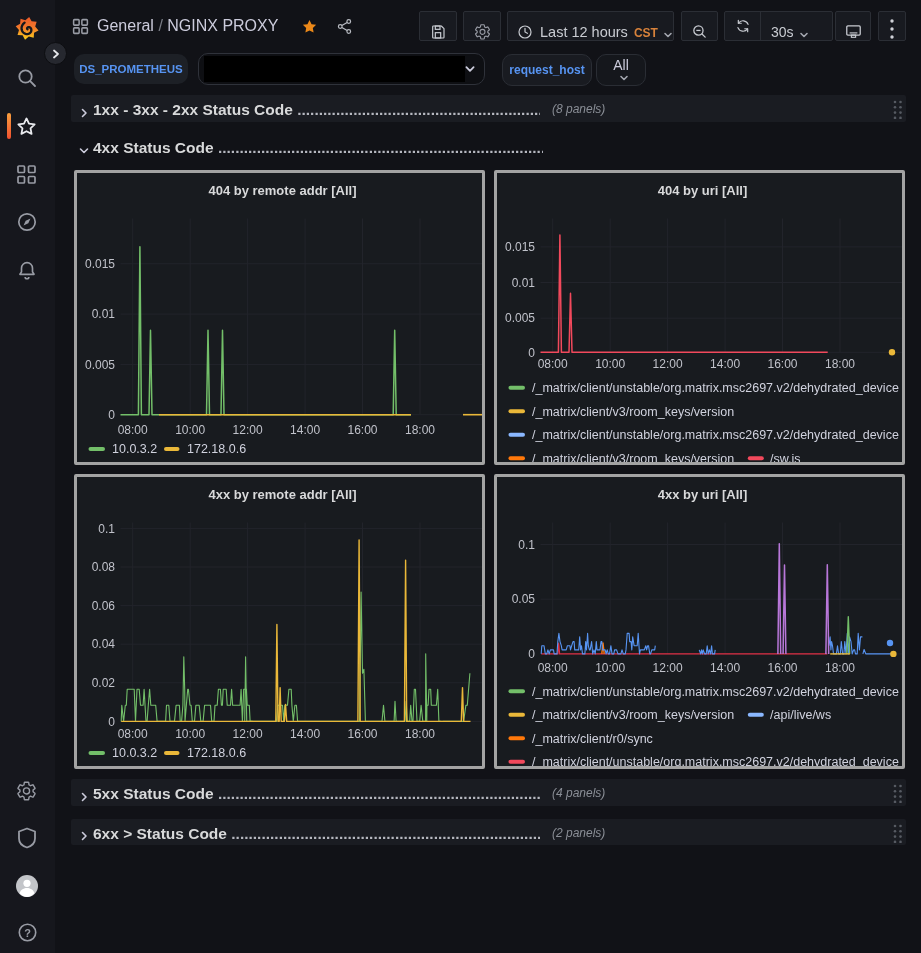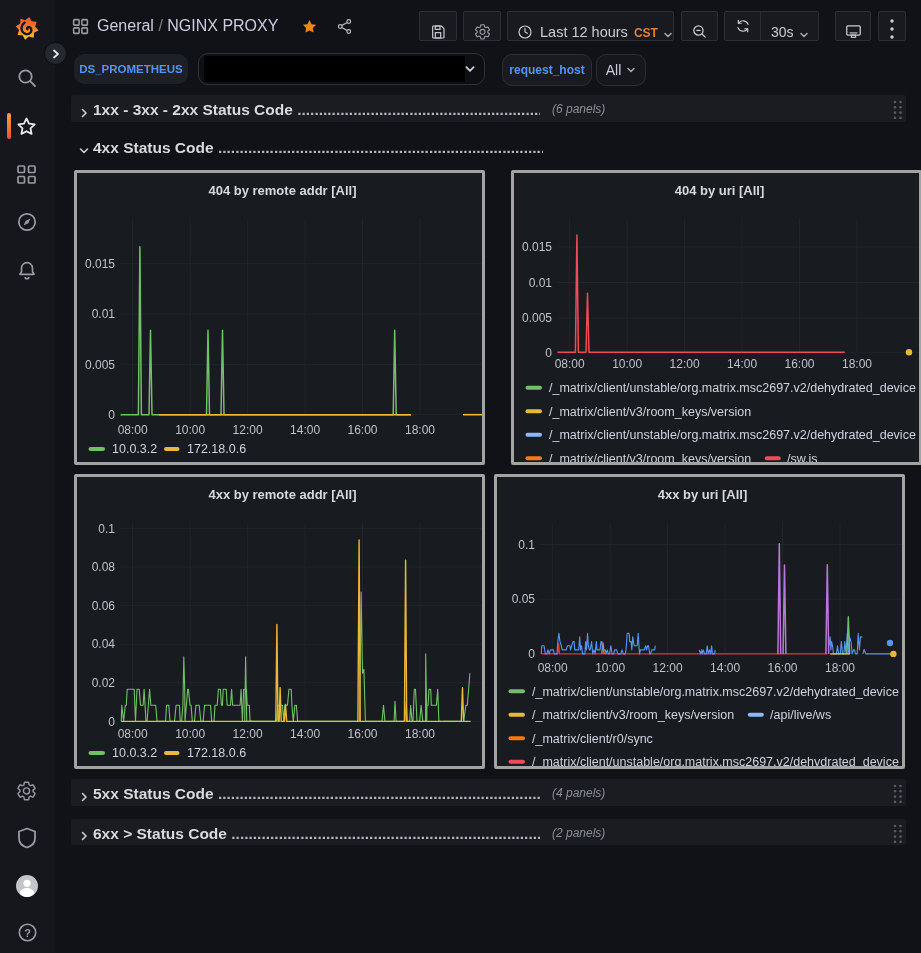--- a/index.html
+++ b/index.html
@@ -112,21 +112,21 @@
       <path d="M2 3.5 L5 6.5 L8 3.5" fill="none" stroke="#a3a6ae" stroke-width="1.6" stroke-linecap="round" stroke-linejoin="round"></path>
     </svg>
   </div>
 <div class="tb" style="left:681px;width:37px">
     <svg width="17" height="17" viewBox="0 0 24 24">
       <circle cx="10.5" cy="10.5" r="6.5" fill="none" stroke="#c7cad0" stroke-width="1.8"></circle>
       <line x1="7.5" y1="10.5" x2="13.5" y2="10.5" stroke="#c7cad0" stroke-width="1.8"></line>
       <line x1="15.5" y1="15.5" x2="20" y2="20" stroke="#c7cad0" stroke-width="1.8" stroke-linecap="round"></line>
     </svg>
   </div>
-<div class="tb" style="left:724px;width:95px;justify-content:flex-start">
+<div class="tb" style="left:724px;width:109px;justify-content:flex-start">
     <span style="width:36px;display:flex;justify-content:center;border-right:1px solid #2b2e35;height:100%;align-items:center">
       <svg width="16" height="16" viewBox="0 0 24 24">
         <path d="M19.6 9.5A8.1 8.1 0 0 0 5.3 7.7" fill="none" stroke="#c7cad0" stroke-width="1.8" stroke-linecap="round"></path>
         <path d="M5 3.5v4.4h4.4" fill="none" stroke="#c7cad0" stroke-width="1.8" stroke-linecap="round" stroke-linejoin="round"></path>
         <path d="M4.4 14.5a8.1 8.1 0 0 0 14.3 1.8" fill="none" stroke="#c7cad0" stroke-width="1.8" stroke-linecap="round"></path>
         <path d="M19 20.5v-4.4h-4.4" fill="none" stroke="#c7cad0" stroke-width="1.8" stroke-linecap="round" stroke-linejoin="round"></path>
       </svg>
     </span>
     <span style="font-size:14px;margin-left:10px;color:#c9ccd2">30s</span>
     <svg width="10" height="10" viewBox="0 0 10 10" style="margin-left:5px">
@@ -152,32 +152,32 @@
   </div>
 <div class="vbox" style="left:198px;top:52.5px;width:287px;height:32px;background:#0e0f13;border:1px solid #2f323a;justify-content:flex-end;padding-right:8px">
     <div class="abs" style="left:5px;top:2.5px;width:261px;height:26px;background:#000"></div>
     <svg width="12" height="12" viewBox="0 0 10 10">
       <path d="M2 3.5 L5 6.5 L8 3.5" fill="none" stroke="#ccccdc" stroke-width="1.5" stroke-linecap="round" stroke-linejoin="round"></path>
     </svg>
   </div>
 <div class="vbox" style="left:502px;top:54px;width:90px;height:32px;background:#191b21;border:1px solid #2a2d34;">
     <span style="font-size:12px;font-weight:bold;color:#5794f2">request_host</span>
   </div>
-<div class="vbox" style="left:596px;top:54px;width:50px;height:32px;background:#15171c;border:1px solid #2a2d34;">
+<div class="vbox" style="left:596px;top:54px;width:50px;height:32px;background:#15171c;border:1px solid #2a2d34;flex-direction:column;">
     <span style="font-size:14px;color:#ccccdc">All</span>
     <svg width="10" height="10" viewBox="0 0 10 10" style="margin-left:5px">
       <path d="M2 3.5 L5 6.5 L8 3.5" fill="none" stroke="#a3a6ae" stroke-width="1.6" stroke-linecap="round" stroke-linejoin="round"></path>
     </svg>
   </div>
 <div class="rowhdr" style="top:95px;height:27px"></div>
 <div class="abs" style="left:79px;top:103.5px"><svg width="10" height="10" viewBox="0 0 10 10">
       <path d="M3.5 1.5 L7 5 L3.5 8.5" fill="none" stroke="#ccccdc" stroke-width="1.6" stroke-linecap="round" stroke-linejoin="round"></path>
     </svg></div>
 <div class="rowtitle" style="left:93px;top:101px;width:447px">1xx - 3xx - 2xx Status Code <span style="color:#b6b8c0">........................................................................................................................</span></div>
-<div class="pcount" style="left:552px;top:102px">(6 panels)</div>
+<div class="pcount" style="left:552px;top:102px">(8 panels)</div>
 <div class="abs" style="left:893px;top:100px"><svg width="10" height="19" viewBox="0 0 10 19">
       <circle cx="2.0" cy="2.0" r="1.3" fill="#565a62"></circle>
       <circle cx="7.5" cy="2.0" r="1.3" fill="#565a62"></circle>
       <circle cx="2.0" cy="7.3" r="1.3" fill="#565a62"></circle>
       <circle cx="7.5" cy="7.3" r="1.3" fill="#565a62"></circle>
       <circle cx="2.0" cy="12.6" r="1.3" fill="#565a62"></circle>
       <circle cx="7.5" cy="12.6" r="1.3" fill="#565a62"></circle>
       <circle cx="2.0" cy="17.9" r="1.3" fill="#565a62"></circle>
       <circle cx="7.5" cy="17.9" r="1.3" fill="#565a62"></circle>
     </svg></div>
@@ -240,21 +240,21 @@
       <text x="285.5" y="260.7" text-anchor="middle" font-size="12" fill="#c0c2ca">16:00</text>
       <text x="343.0" y="260.7" text-anchor="middle" font-size="12" fill="#c0c2ca">18:00</text>
       <polyline points="43.5,241.7 61.4,241.7 62.9,73.7 64.4,241.7 72.0,241.7 73.5,157.2 75.0,241.7 129.5,241.7 131.0,157.2 132.5,241.7 144.0,241.7 145.5,157.2 147.0,241.7 316.2,241.7 317.7,157.2 319.2,241.7 334.0,241.7" fill="none" stroke="#73BF69" stroke-width="1.5" stroke-linejoin="round"></polyline>
       <polyline points="82.0,241.7 334.0,241.7" fill="none" stroke="#EAB839" stroke-width="1.6" stroke-linejoin="round"></polyline>
       <polyline points="386.0,241.7 409.0,241.7" fill="none" stroke="#EAB839" stroke-width="1.6" stroke-linejoin="round"></polyline>
       <rect x="11.5" y="274.0" width="16.5" height="4" rx="2" fill="#73BF69"></rect>
       <text x="35.0" y="280.4" font-size="12.5" fill="#d0d2de">10.0.3.2</text>
       <rect x="87.0" y="274.0" width="15.5" height="4" rx="2" fill="#EAB839"></rect>
       <text x="110.0" y="280.4" font-size="12.5" fill="#d0d2de">172.18.0.6</text>
     </svg></div>
-<div class="panel" style="left:511px;top:170px;"><svg width="411" height="295" viewBox="0 0 411 295" font-family="Liberation Sans, sans-serif">
+<div class="panel" style="left:494px;top:170px;"><svg width="411" height="295" viewBox="0 0 411 295" font-family="Liberation Sans, sans-serif">
       <text x="205.5" y="22" text-anchor="middle" font-size="13" font-weight="bold" fill="#d8d9da">404 by uri [All]</text>
       <line x1="43.5" y1="179.3" x2="409.0" y2="179.3" stroke="#22242b" stroke-width="1"></line>
       <line x1="43.5" y1="145.2" x2="409.0" y2="145.2" stroke="#22242b" stroke-width="1"></line>
       <line x1="43.5" y1="109.5" x2="409.0" y2="109.5" stroke="#22242b" stroke-width="1"></line>
       <line x1="43.5" y1="73.9" x2="409.0" y2="73.9" stroke="#22242b" stroke-width="1"></line>
       <line x1="55.7" y1="45.5" x2="55.7" y2="179.3" stroke="#22242b" stroke-width="1"></line>
       <line x1="113.2" y1="45.5" x2="113.2" y2="179.3" stroke="#22242b" stroke-width="1"></line>
       <line x1="170.6" y1="45.5" x2="170.6" y2="179.3" stroke="#22242b" stroke-width="1"></line>
       <line x1="228.1" y1="45.5" x2="228.1" y2="179.3" stroke="#22242b" stroke-width="1"></line>
       <line x1="285.5" y1="45.5" x2="285.5" y2="179.3" stroke="#22242b" stroke-width="1"></line>

